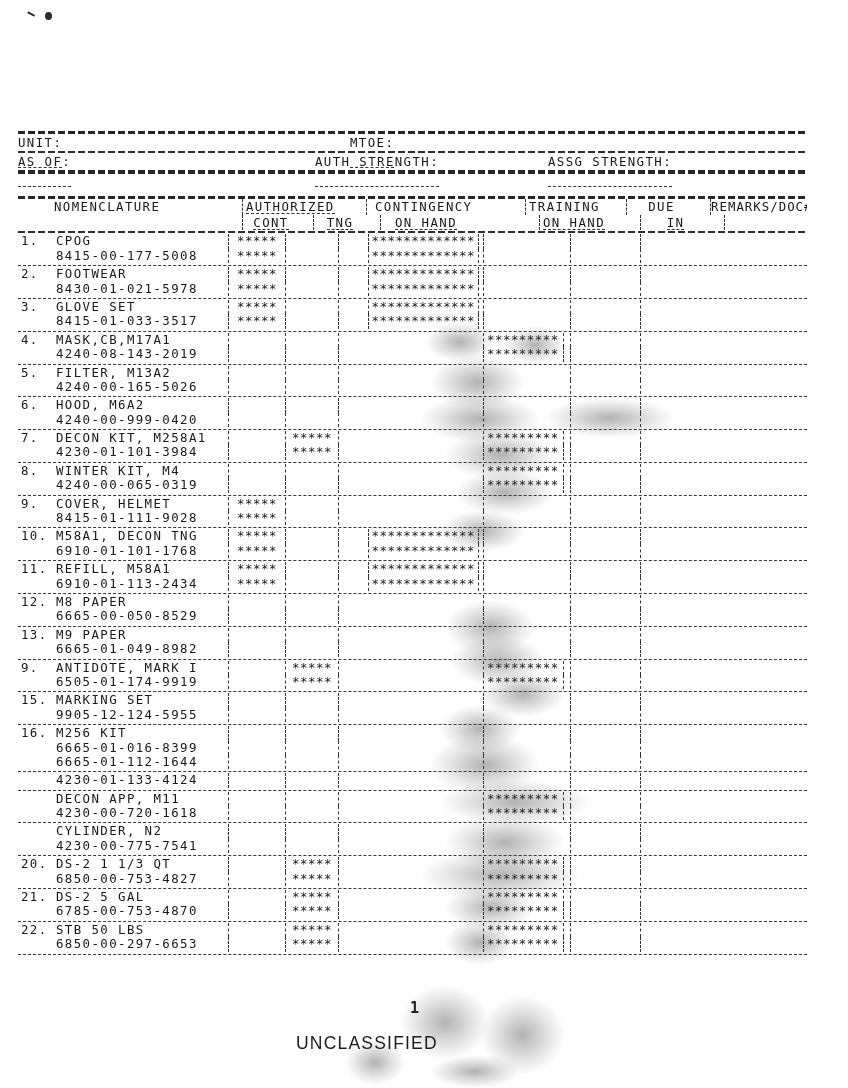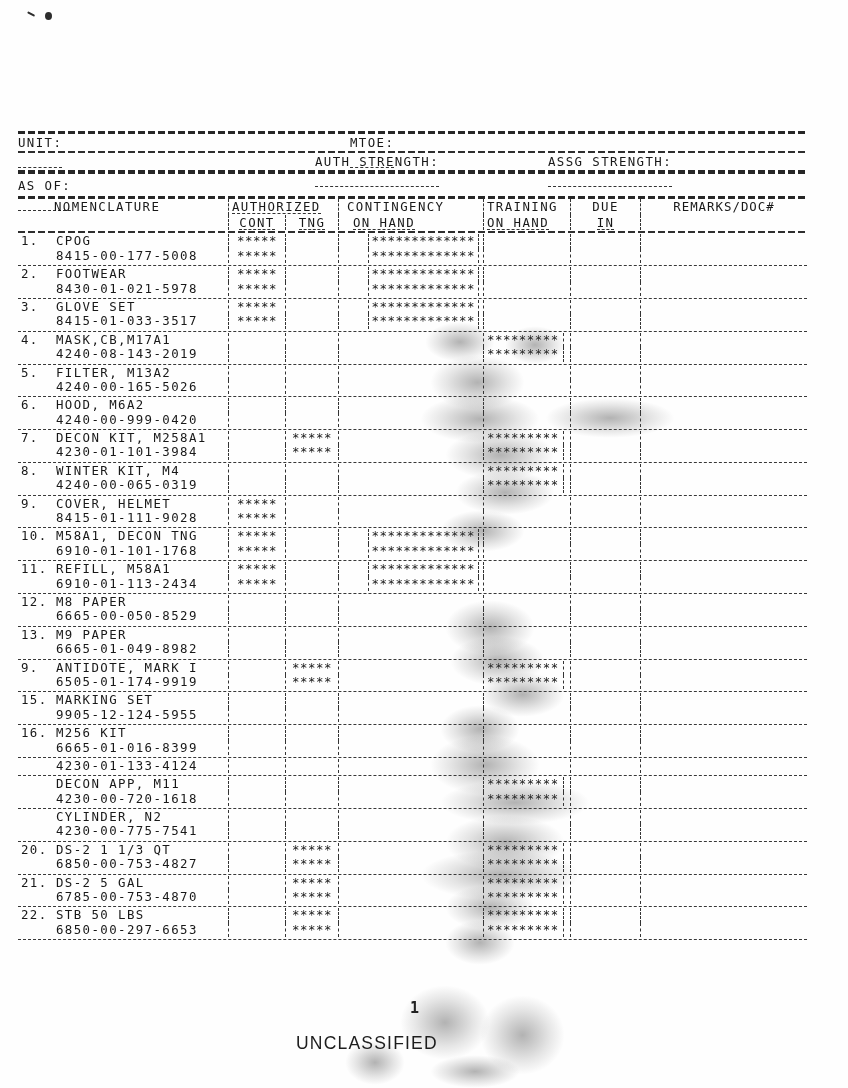--- a/index.html
+++ b/index.html
@@ -17,21 +17,21 @@
   
   .dl  { height:2px; background:repeating-linear-gradient(90deg,#2e2e2e 0 7px, rgba(0,0,0,0) 7px 10px); }
   .dlh { height:3.4px; background:repeating-linear-gradient(90deg,#262626 0 7px, rgba(0,0,0,0) 7px 10px); }
   
   .hdr { position:absolute; top:131px; left:18px; width:789px; }
   .hrow { position:relative; height:17px; line-height:17px; }
   .hlab { position:absolute; top:0; border-bottom:1.6px dashed #333; padding-bottom:16px; white-space:nowrap; }
   
   .tbl { position:absolute; top:196px; left:18px; width:789px; }
   .tl { display:flex; height:14.4px; line-height:14.4px; white-space:nowrap; }
-  .hl { height:15.5px; line-height:15.5px; }
+  .hl { height:15.5px; line-height:15.5px;gap:14px; }
   .c { flex:none; box-sizing:border-box; overflow:hidden; }
   .bl { border-left:1.5px dashed #333; }
   .c-num { width:38px; padding-left:3px; }
   .c-name{ width:172px; }
   .c-cont{ width:57px; text-align:center; }
   .c-tng { width:53px; text-align:center; }
   .c-cty { width:145px; display:flex; justify-content:flex-end; padding-right:4px; }
   .c-trn { width:87px; display:flex; padding-left:2px; }
   .c-due { width:70px; text-align:center; }
   .c-rem { flex:1 1 auto; padding-left:8px; }
@@ -72,21 +72,21 @@
 
 
   <div class="hdr tw">
     <div class="dlh"></div>
     <div class="hrow">
       <span class="hlab" style="left:0px;">UNIT:</span>
       <span class="hlab" style="left:332px;">MTOE:</span>
     </div>
     <div class="dl"></div>
     <div class="hrow">
-      <span class="hlab" style="left:0px;margin-top:24px;">AS OF:</span>
+      <span class="hlab" style="left:0px;">AS OF:</span>
       <span class="hlab" style="left:297px;">AUTH STRENGTH:</span>
       <span class="hlab" style="left:530px;">ASSG STRENGTH:</span>
     </div>
     <div class="dlh"></div>
   </div>
 
   <div class="tbl tw">
     <div class="dlh"></div>
 
     <div class="tl hl">
@@ -484,20 +484,30 @@
             <span class="c c-cont bl"></span>
             <span class="c c-tng bl"></span>
             <span class="c c-cty bl"></span>
             <span class="c c-trn bl"></span>
             <span class="c c-due bl"></span>
             <span class="c c-rem bl"></span>
           </div>
           <div class="tl">
             <span class="c c-num"></span>
             <span class="c c-name">6665-01-016-8399</span>
+            <span class="c c-cont bl"></span>
+            <span class="c c-tng bl"></span>
+            <span class="c c-cty bl"></span>
+            <span class="c c-trn bl"></span>
+            <span class="c c-due bl"></span>
+            <span class="c c-rem bl"></span>
+          </div>
+          <div class="tl">
+            <span class="c c-num"></span>
+            <span class="c c-name">6665-01-112-1644</span>
             <span class="c c-cont bl"></span>
             <span class="c c-tng bl"></span>
             <span class="c c-cty bl"></span>
             <span class="c c-trn bl"></span>
             <span class="c c-due bl"></span>
             <span class="c c-rem bl"></span>
           </div>
         </div>
         <div class="grp">
           <div class="tl">

